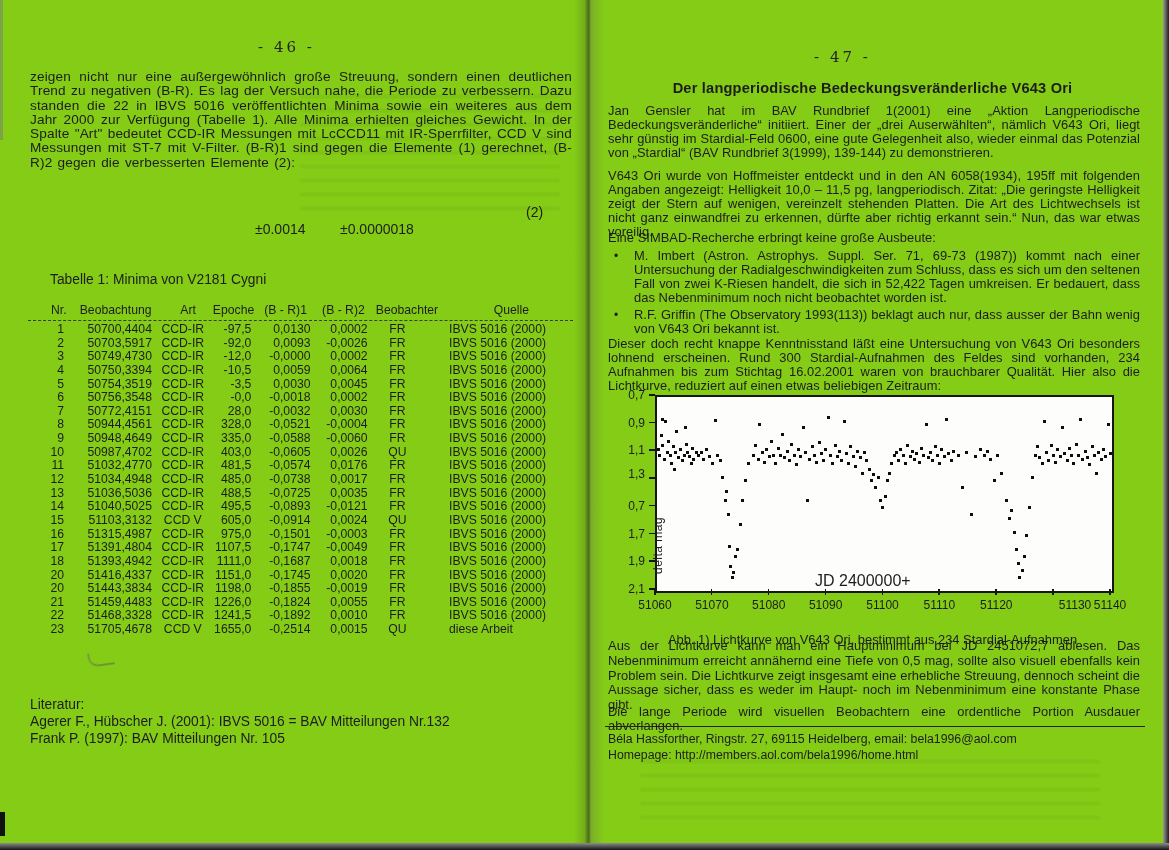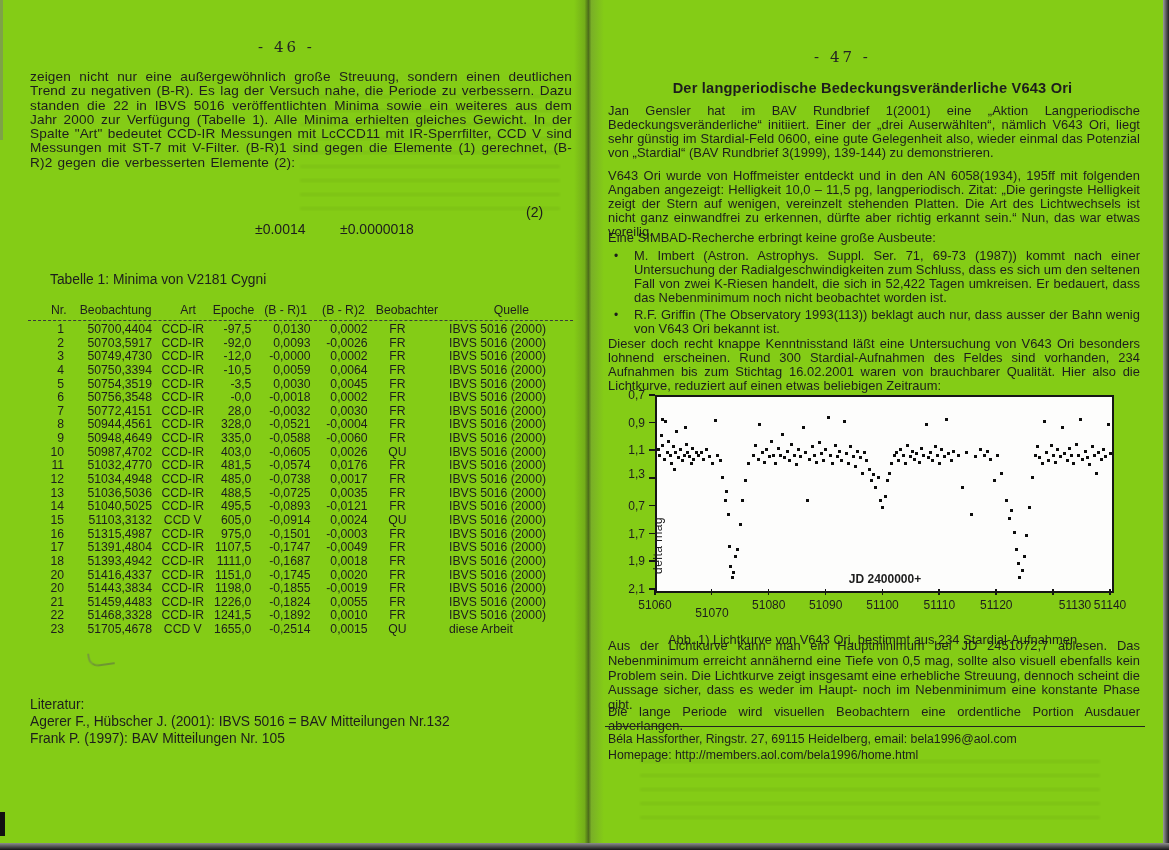--- a/index.html
+++ b/index.html
@@ -27,21 +27,21 @@
   
   #chart{position:absolute;left:0;top:392px;width:535px;height:232px;}
   #plot-area{position:absolute;left:50px;top:3px;width:455px;height:194px;border:2px solid #161616;background:#fdfdfc;}
   .dot{position:absolute;width:3px;height:3px;background:#0d0d0d;}
   .ytick{position:absolute;width:6px;height:1.6px;background:#161616;left:44px;}
   .xtick{position:absolute;width:1.6px;height:6px;background:#161616;}
   .ylab{position:absolute;width:40px;text-align:right;font-size:12px;}
   .xlab{position:absolute;width:54px;text-align:center;font-size:12px;top:206px;}
   #ylabel-rot{position:absolute;left:46px;top:82px;height:100px;writing-mode:vertical-rl;
               transform:rotate(180deg);font-size:12px;letter-spacing:.5px;}
-  #xlabel-inner{position:absolute;left:210px;top:180px;width:140px;text-align:center;font-size:12px;font-weight:bold;}
+  #xlabel-inner{position:absolute;left:210px;top:180px;width:140px;font-size:16px;font-weight:normal;}
   .caption{font-size:12.9px;text-align:center;width:100%;}
   
   .bullet{display:flex;}
   .bmark{width:20px;padding-left:6px;font-size:12px;}
   .btext{flex:1;}
   
   .rule{border-top:1.6px solid #222;width:540px;}
   .footer{font-size:12.3px;line-height:16px;}
   
   #crease{position:absolute;left:574px;top:0;width:30px;height:850px;z-index:3;
@@ -561,21 +561,21 @@
           <div class="ylab" style="left: 0px; top: 23.7143px;">0,9</div>
           <div class="ylab" style="left: 0px; top: 51.4286px;">1,1</div>
           <div class="ylab" style="left: 0px; top: 75px;">1,3</div>
           <div class="ylab" style="left: 0px; top: 106.857px;">0,7</div>
           <div class="ylab" style="left: 0px; top: 134.571px;">1,7</div>
           <div class="ylab" style="left: 0px; top: 162.286px;">1,9</div>
           <div class="ylab" style="left: 0px; top: 190px;">2,1</div>
         </div>
       <div>
           <div class="xlab" style="left: 23px;">51060</div>
-          <div class="xlab" style="left: 79.875px; margin-top: 8px;">51070</div>
+          <div class="xlab" style="left: 79.875px;">51070</div>
           <div class="xlab" style="left: 136.75px;">51080</div>
           <div class="xlab" style="left: 193.625px;">51090</div>
           <div class="xlab" style="left: 250.5px;">51100</div>
           <div class="xlab" style="left: 307.375px;">51110</div>
           <div class="xlab" style="left: 364.25px;">51120</div>
           <div class="xlab" style="left: 443px;">51130</div>
           <div class="xlab" style="left: 478px;">51140</div>
         </div>
     <div class="ytick" style="top: 2px;"></div>
         <div class="ytick" style="top: 29.7143px;"></div>

